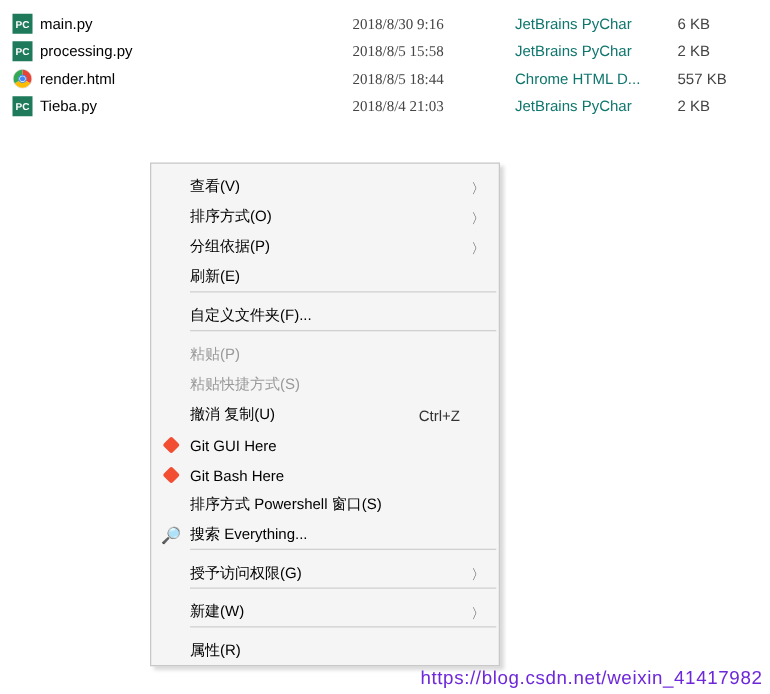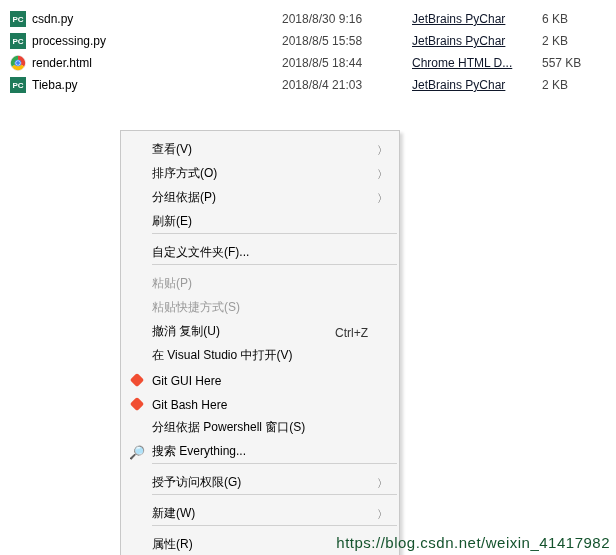--- a/index.html
+++ b/index.html
@@ -34,22 +34,22 @@
     background: #1e7a5a;
     display: flex;
     align-items: center;
     justify-content: center;
     color: #fff;
     font-size: 8px;
     font-weight: bold;
     font-family: Arial, sans-serif;
   }
   .col-name { width: 250px; color: #000; }
-  .col-date { width: 130px; color: #444; }
-  .col-type { width: 130px; color: #0f172a; text-decoration: underline; }
+  .col-date { width: 130px; color: #444; font-family: Liberation Serif, serif; }
+  .col-type { width: 130px; color: #0f766e; }
   .col-size { width: 70px; text-align: left; color: #444; padding-right: 8px;}
   
   .context-menu {
     position: absolute;
     left: 120px;
     top: 130px;
     width: 280px;
     background: #f5f5f5;
     border: 1px solid #c8c8c8;
     box-shadow: 3px 3px 3px rgba(0,0,0,0.15);
@@ -83,35 +83,35 @@
     height: 1px;
     background: #d0d0d0;
     margin: 3px 1px 3px 30px;
   }
   .git-icon svg { width:14px; height:14px; }
   .search-icon { color: #d95b1b; font-size: 13px; }
   .watermark {
     position: absolute;
     bottom: 4px;
     right: 6px;
-    color: #14532d;
+    color: #6d28d9;
     font-size: 15px;
     font-family: Arial, sans-serif;
     letter-spacing: 0.5px;
   }
 </style>
 </head>
 <body>
 
 <div class="file-list">
   <div class="file-row">
     <span class="file-icon">
         <span class="pc-icon">PC</span>
       </span>
-    <span class="col-name">csdn.py</span>
+    <span class="col-name">main.py</span>
     <span class="col-date">2018/8/30 9:16</span>
     <span class="col-type">JetBrains PyChar</span>
     <span class="col-size">6 KB</span>
   </div>
   <div class="file-row">
     <span class="file-icon">
         <span class="pc-icon">PC</span>
       </span>
     <span class="col-name">processing.py</span>
     <span class="col-date">2018/8/5 15:58</span>
@@ -180,42 +180,38 @@
   <div class="menu-item disabled">
     <span class="menu-icon"></span>
     <span class="menu-label">粘贴快捷方式(S)</span>
   </div>
   <div class="menu-item">
     <span class="menu-icon"></span>
     <span class="menu-label">撤消 复制(U)</span>
     <span class="menu-shortcut">Ctrl+Z</span>
   </div>
   <div class="menu-item">
-    <span class="menu-icon"></span>
-    <span class="menu-label">在 Visual Studio 中打开(V)</span>
-  </div>
-  <div class="menu-item">
     <span class="menu-icon git-icon">
       <svg viewBox="0 0 14 14">
           <rect x="2" y="2" width="10" height="10" rx="2" fill="#f14e32" transform="rotate(45 7 7)"></rect>
         </svg>
     </span>
     <span class="menu-label">Git GUI Here</span>
   </div>
   <div class="menu-item">
     <span class="menu-icon git-icon">
       <svg viewBox="0 0 14 14">
           <rect x="2" y="2" width="10" height="10" rx="2" fill="#f14e32" transform="rotate(45 7 7)"></rect>
         </svg>
     </span>
     <span class="menu-label">Git Bash Here</span>
   </div>
   <div class="menu-item">
     <span class="menu-icon"></span>
-    <span class="menu-label">分组依据 Powershell 窗口(S)</span>
+    <span class="menu-label">排序方式 Powershell 窗口(S)</span>
   </div>
   <div class="menu-item">
     <span class="menu-icon search-icon">🔎</span>
     <span class="menu-label">搜索 Everything...</span>
   </div>
   <div class="menu-sep"></div>
   <div class="menu-item">
     <span class="menu-icon"></span>
     <span class="menu-label">授予访问权限(G)</span>
     <span class="menu-arrow">〉</span>

